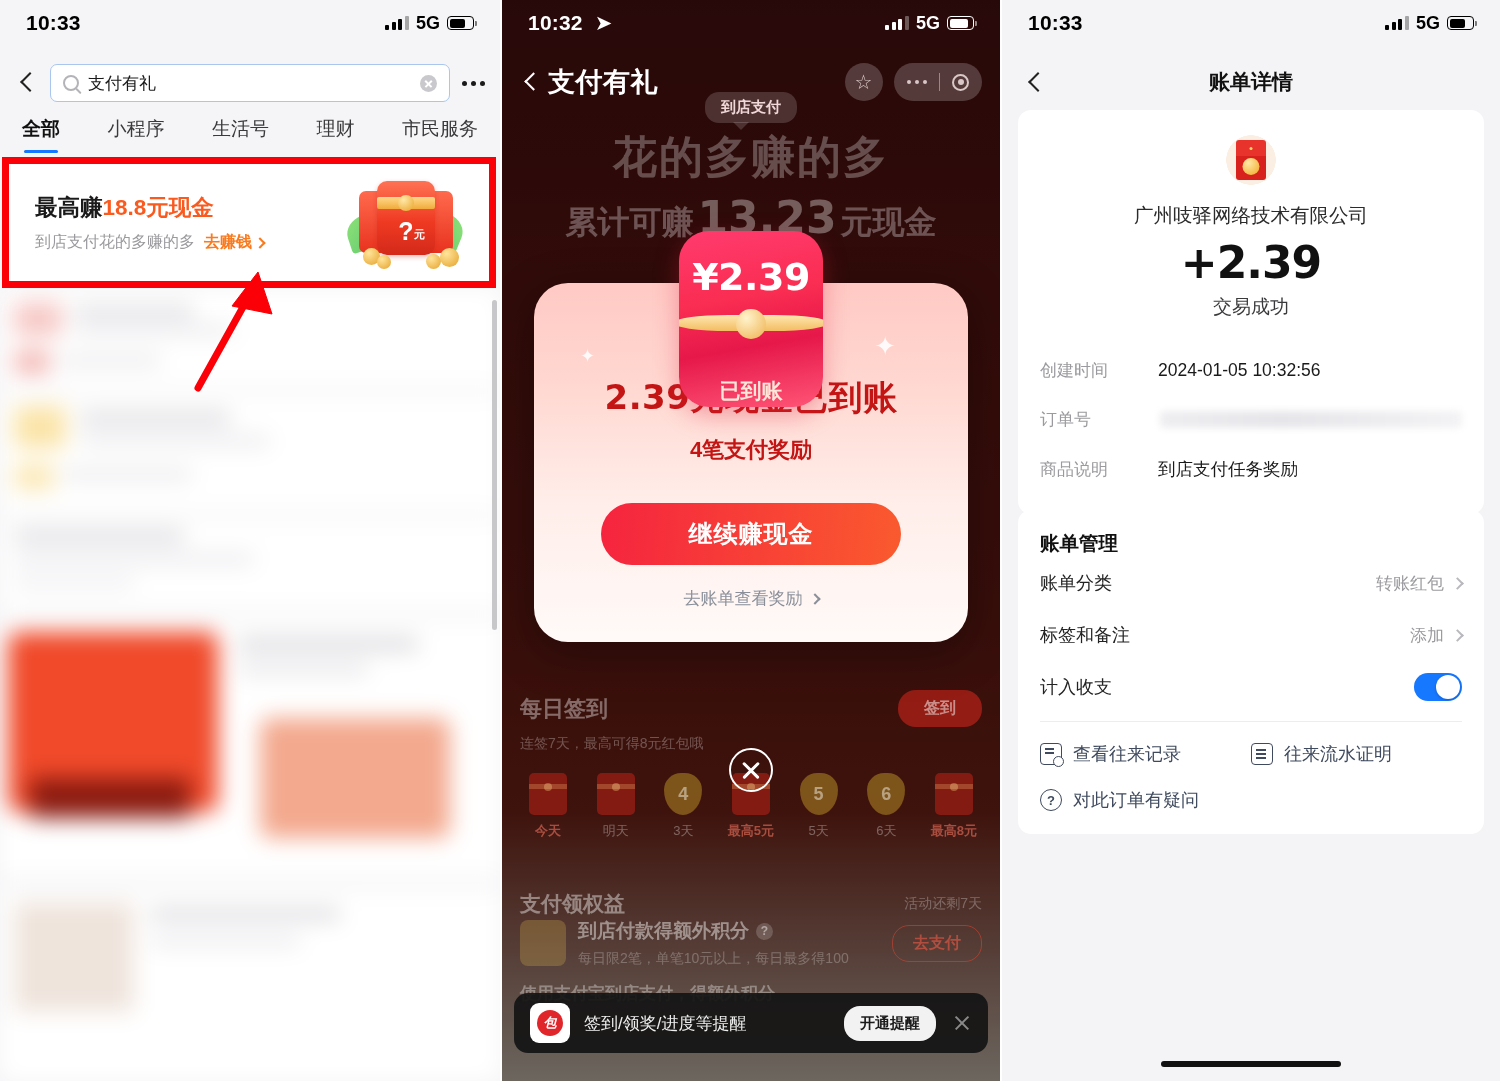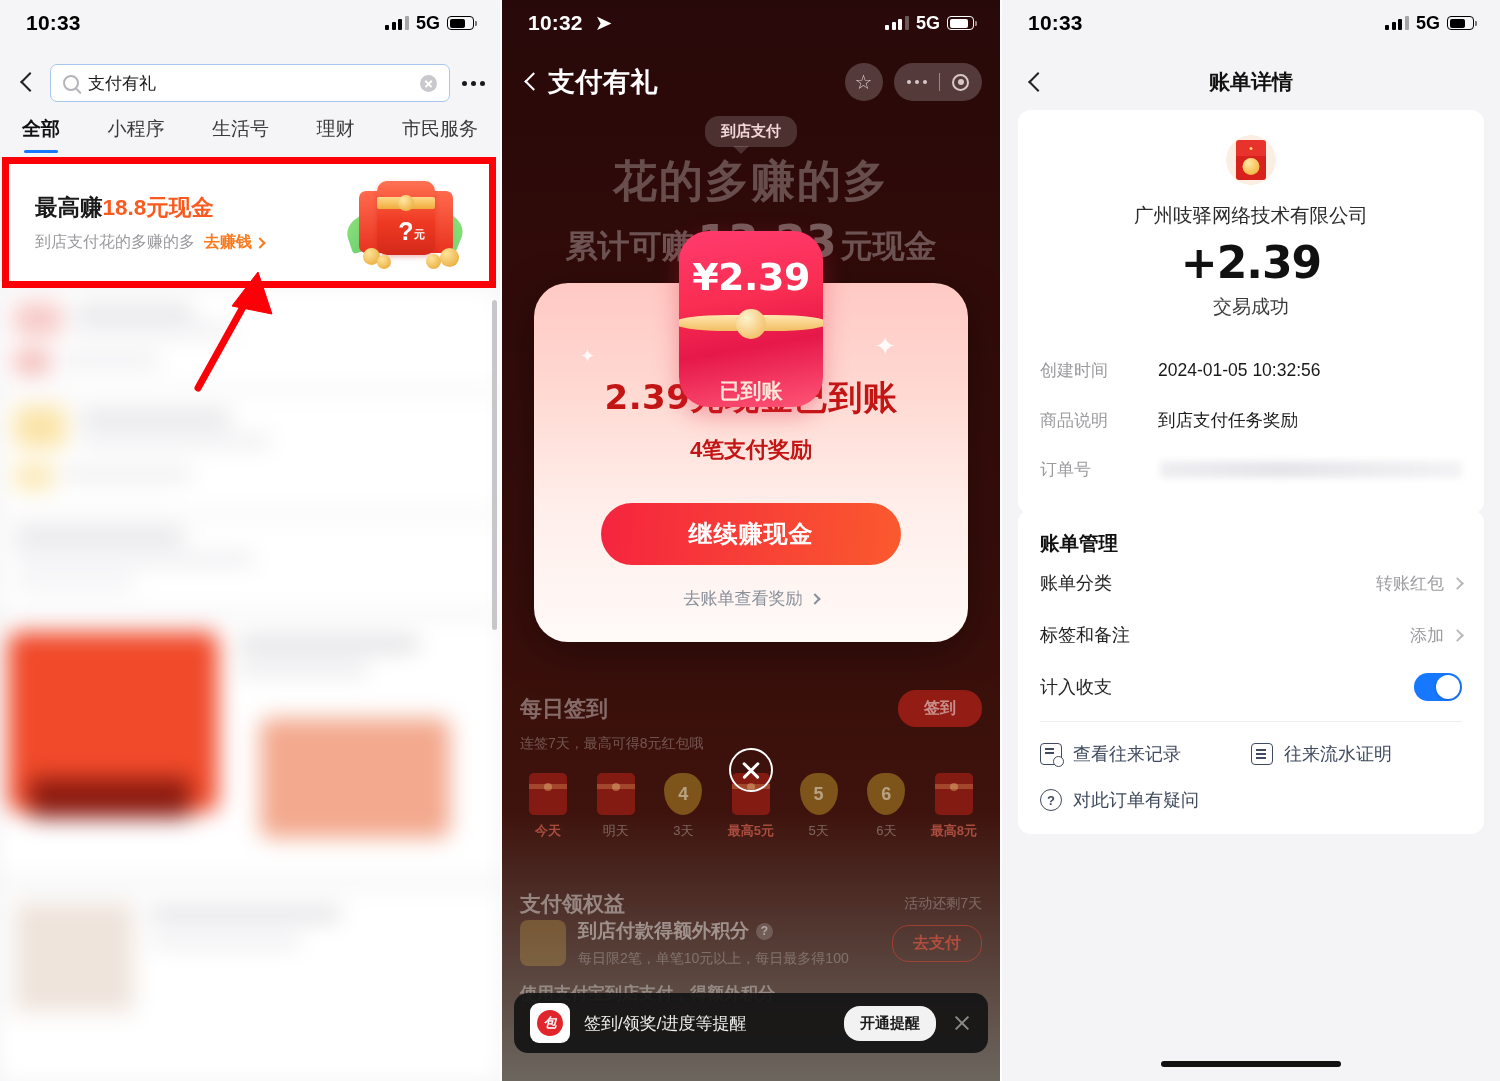--- a/index.html
+++ b/index.html
@@ -126,21 +126,21 @@
     display:flex; align-items:center; padding: 0 13px; gap: 12px; }
   .act-pill .sep { width:1px; height:18px; background: rgba(255,255,255,.4); }
   .p-dots { display:flex; gap:3.5px; } .p-dots i{width:4.5px;height:4.5px;border-radius:50%;background:#d9c7c7;display:block;}
   .tgt { width:17px;height:17px;border-radius:50%;border:2px solid #d9c7c7;display:flex;align-items:center;justify-content:center;}
   .tgt i{width:6px;height:6px;border-radius:50%;background:#d9c7c7;display:block;}
   .star { font-size: 20px; color:#d9c7c7; line-height:1; }
 
   .p2-hero { position:absolute; top: 92px; left:0; right:0; z-index: 4;
     display:flex; flex-direction:column; align-items:center; gap: 5px; }
   .hero-bubble { background: rgba(255,255,255,.16); color:#f0d8d8; font-size: 15px; font-weight:700;
-    padding: 6px 16px; border-radius: 14px; position: relative; margin-top: 24px; }
+    padding: 6px 16px; border-radius: 14px; position: relative; }
   .hero-bubble::after { content:''; position:absolute; left: 28px; bottom:-7px; width:0;height:0;
     border-left: 8px solid transparent; border-right: 8px solid transparent; border-top: 8px solid rgba(255,255,255,.16);}
   .hero-l1 { font-size: 44px; font-weight: 800; color: rgba(255,255,255,.28); letter-spacing: 2px;
     font-family:"DejaVu Sans","Liberation Sans",sans-serif;}
   .hero-l2 { font-size: 32px; font-weight: 800; color: rgba(255,255,255,.30); display:flex; align-items:baseline; gap:4px;
     font-family:"DejaVu Sans","Liberation Sans",sans-serif;}
   .hero-l2 b { font-size: 44px; color: rgba(255,255,255,.34); }
   .hero-l3 { margin-top: 12px; font-size: 14px; color: rgba(255,255,255,.22);}
   .hero-l4 { margin-top: 8px; font-size: 15px; color: rgba(255,255,255,.26);
     background: rgba(255,255,255,.07); padding: 5px 18px; border-radius: 13px;}
@@ -575,26 +575,26 @@
         </div>
       <div class="c1-merchant">广州吱驿网络技术有限公司</div>
       <div class="c1-amount">+2.39</div>
       <div class="c1-status">交易成功</div>
       <div class="c1-kvs">
         <div class="kv">
           <div class="kv-k">创建时间</div>
           <div class="kv-v">2024-01-05 10:32:56</div>
         </div>
         <div class="kv">
+          <div class="kv-k">订单号</div>
+          <div class="kv-blur"></div>
+        </div>
+        <div class="kv">
           <div class="kv-k">商品说明</div>
           <div class="kv-v">到店支付任务奖励</div>
-        </div>
-        <div class="kv">
-          <div class="kv-k">订单号</div>
-          <div class="kv-blur"></div>
         </div>
       </div>
     </div>
 
     <div class="card card2">
       <div class="c2-title">账单管理</div>
 
       <div class="row">
         <div class="row-k">账单分类</div>
         <div class="row-r">

